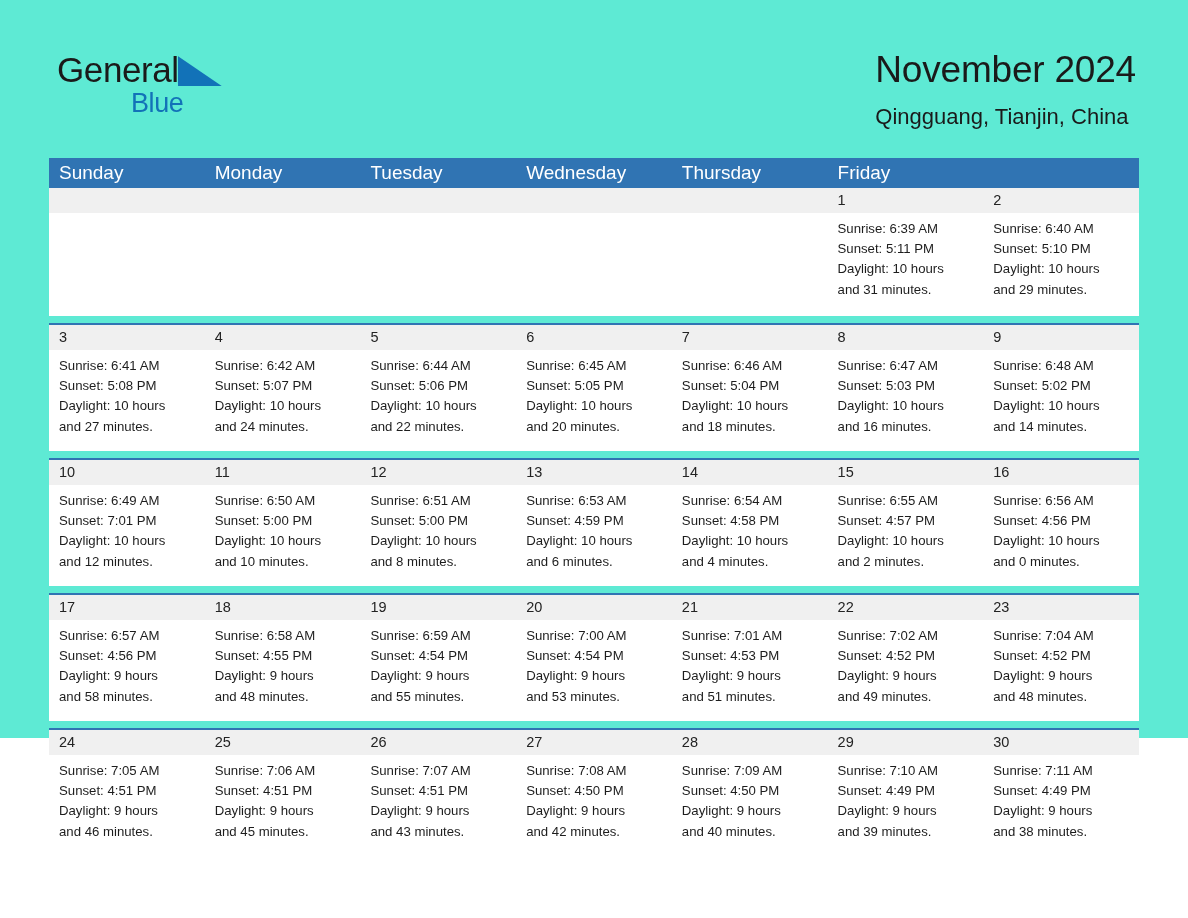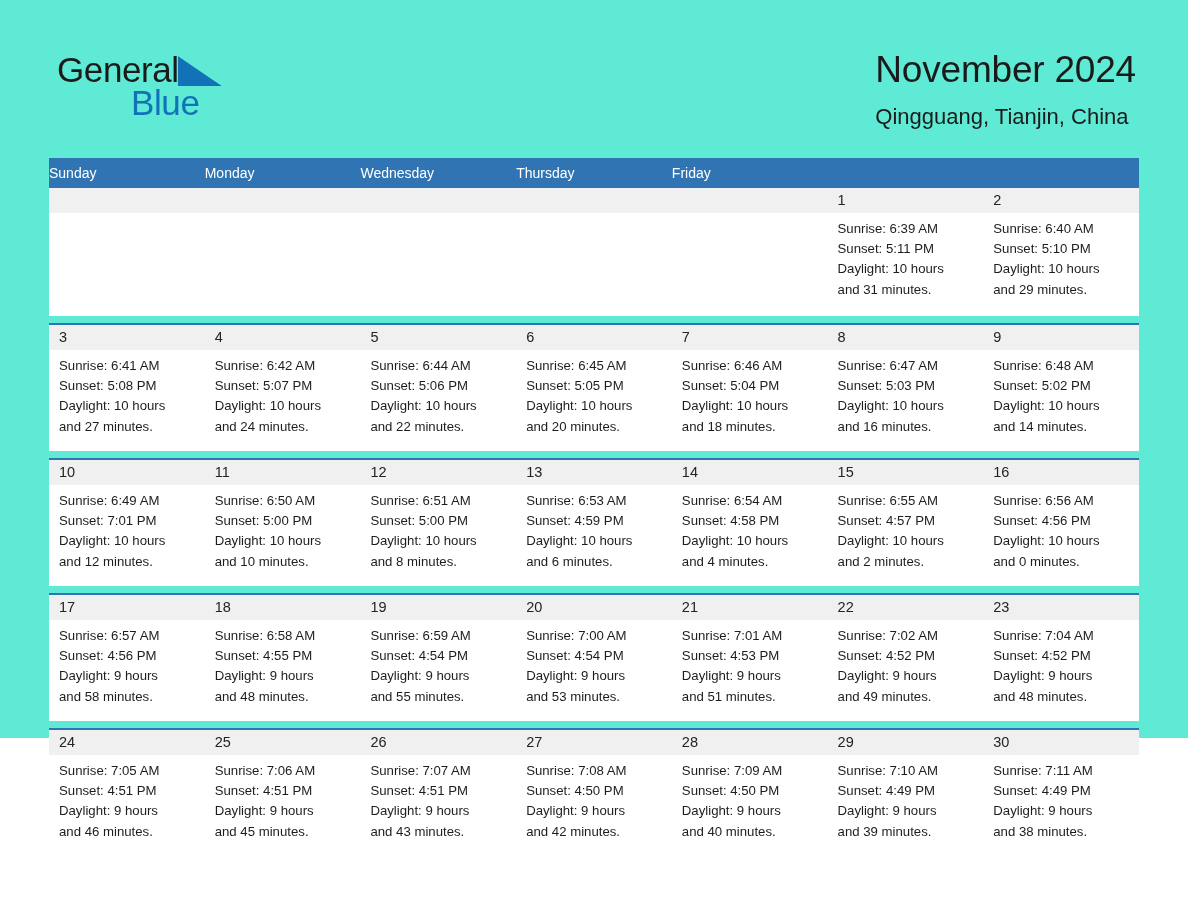--- a/index.html
+++ b/index.html
@@ -53,21 +53,21 @@
     margin-top: 4px;
     background: #1272b8;
     clip-path: polygon(0% 0%, 100% 100%, 0% 100%);
   }
   .logo-row2 {
     margin-top: -6px;
     padding-left: 74px;
   }
   .logo-blue {
     font-family: "Liberation Sans", sans-serif;
-    font-size: 35px;
+    font-size: 27px;
     line-height: 38px;
     color: #1272b8;
     letter-spacing: -0.4px;
     font-weight: 400;
   }
 
   .title-block {
     position: absolute;
     right: 52px;
     top: 48px;
@@ -98,22 +98,23 @@
     width: 1090px;
   }
   .weekdays {
     display: grid;
     grid-template-columns: repeat(7, 1fr);
     background: #3074b3;
     height: 30px;
   }
   .weekday {
     color: #ffffff;
-    font-size: 14px;
+    font-size: 19px;
     line-height: 30px;
+    padding-left: 10px;
     white-space: nowrap;
     overflow: hidden;
   }
 
   .week {
     display: grid;
     grid-template-columns: repeat(7, 1fr);
     border-top: 2px solid #3074b3;
     margin-top: 7px;
     height: 128px;
@@ -172,20 +173,21 @@
       <div class="cal-title">November 2024</div>
       <div class="cal-subtitle">Qingguang, Tianjin, China</div>
     </div>
 
   </div>
 
   <div class="calendar">
     <div class="weekdays">
         <div class="weekday">Sunday</div>
         <div class="weekday">Monday</div>
+        <div class="weekday">Tuesday</div>
         <div class="weekday">Wednesday</div>
         <div class="weekday">Thursday</div>
         <div class="weekday">Friday</div>
       </div>
     <div id="weeks-container">
         <div class="week first">
           <div class="cell empty">
             <div class="daynum-band">
               <span class="daynum"></span>
             </div>

